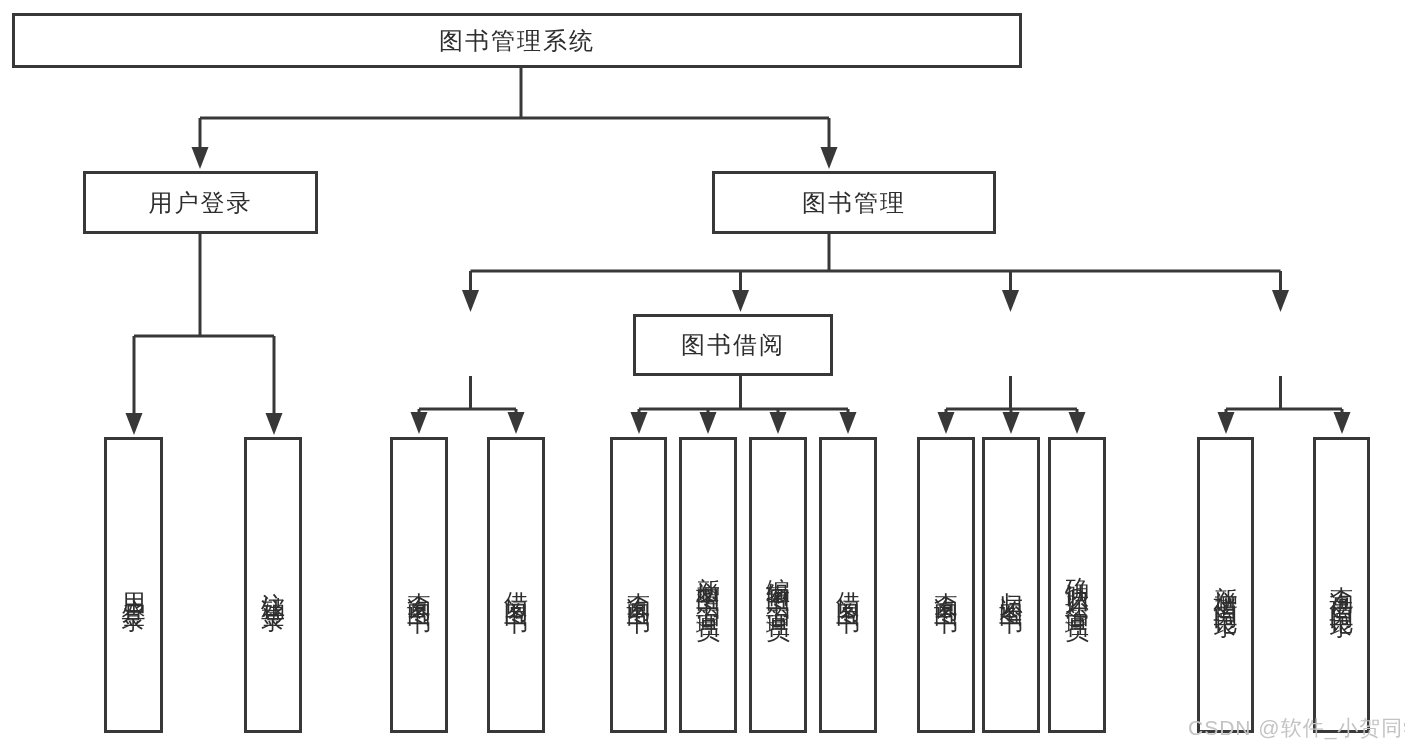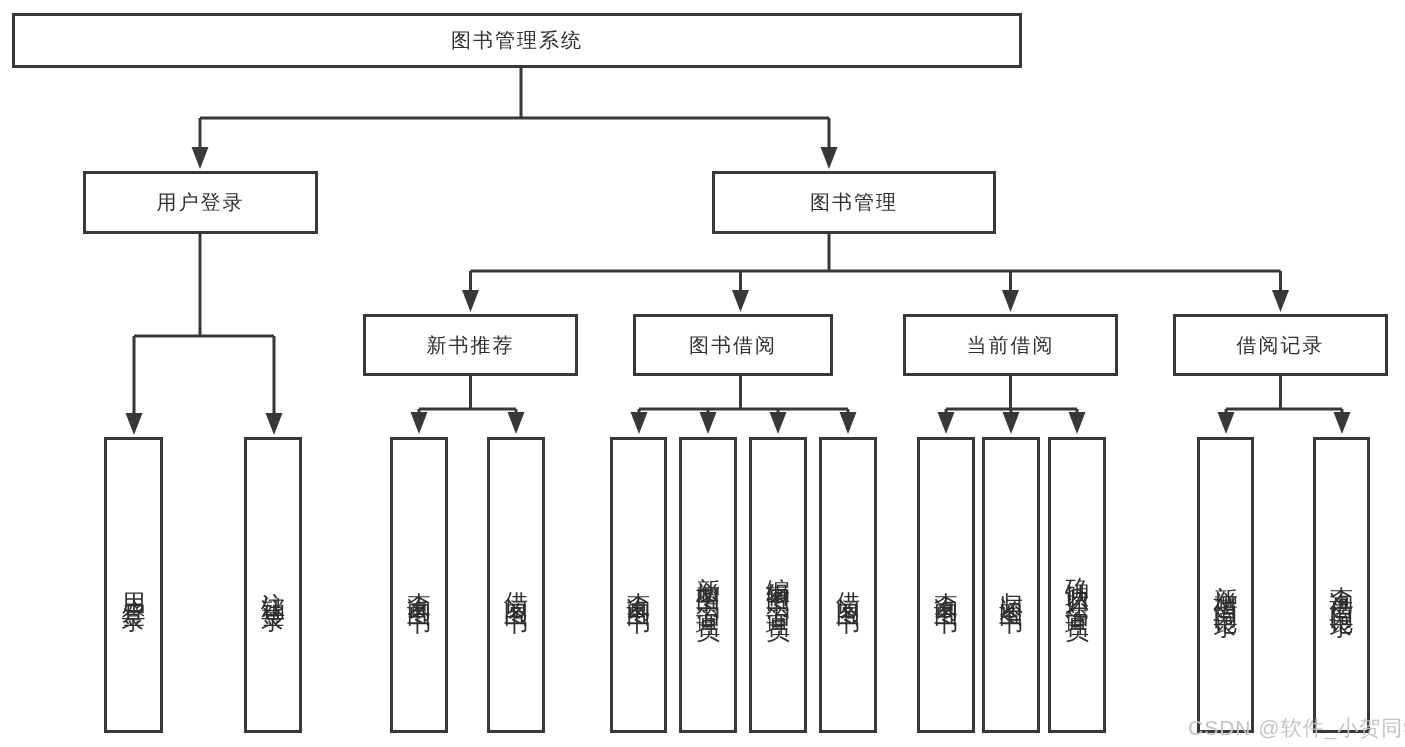--- a/index.html
+++ b/index.html
@@ -29,21 +29,21 @@
     position:absolute;
     background:#fff;
     border:3px solid var(--line);
     display:flex;
     align-items:center;
     justify-content:center;
     z-index:1;
     color:var(--text);
   }
   .node.h .lbl{
-    font-size:20px;
+    font-size:24px;
     letter-spacing:2px;
     white-space:nowrap;
     font-family:Liberation Serif, serif;
   }
   .node.v .lbl{
     writing-mode:vertical-rl;
     text-orientation:mixed;
     font-size:24px;
     line-height:1;
     letter-spacing:6px;
@@ -124,31 +124,22 @@
     <span class="lbl">图书管理系统</span>
   </div>
 
   <div class="node h" style="left:83px;top:171px;width:235px;height:63px">
     <span class="lbl">用户登录</span>
   </div>
   <div class="node h" style="left:712px;top:171px;width:284px;height:63px">
     <span class="lbl">图书管理</span>
   </div>
 
-  <div class="node h" style="left:363px;top:314px;width:215px;height:62px">
-    <span class="lbl">新书推荐</span>
-  </div>
   <div class="node h" style="left:633px;top:314px;width:200px;height:62px">
     <span class="lbl">图书借阅</span>
-  </div>
-  <div class="node h" style="left:903px;top:314px;width:215px;height:62px">
-    <span class="lbl">当前借阅</span>
-  </div>
-  <div class="node h" style="left:1173px;top:314px;width:215px;height:62px">
-    <span class="lbl">借阅记录</span>
   </div>
 
   <div class="node v" style="left:104px;top:437px;width:59px;height:296px">
     <span class="lbl">用户登录</span>
   </div>
   <div class="node v" style="left:244px;top:437px;width:58px;height:296px">
     <span class="lbl">注销登录</span>
   </div>
 
   <div class="node v" style="left:390px;top:437px;width:58px;height:296px">

